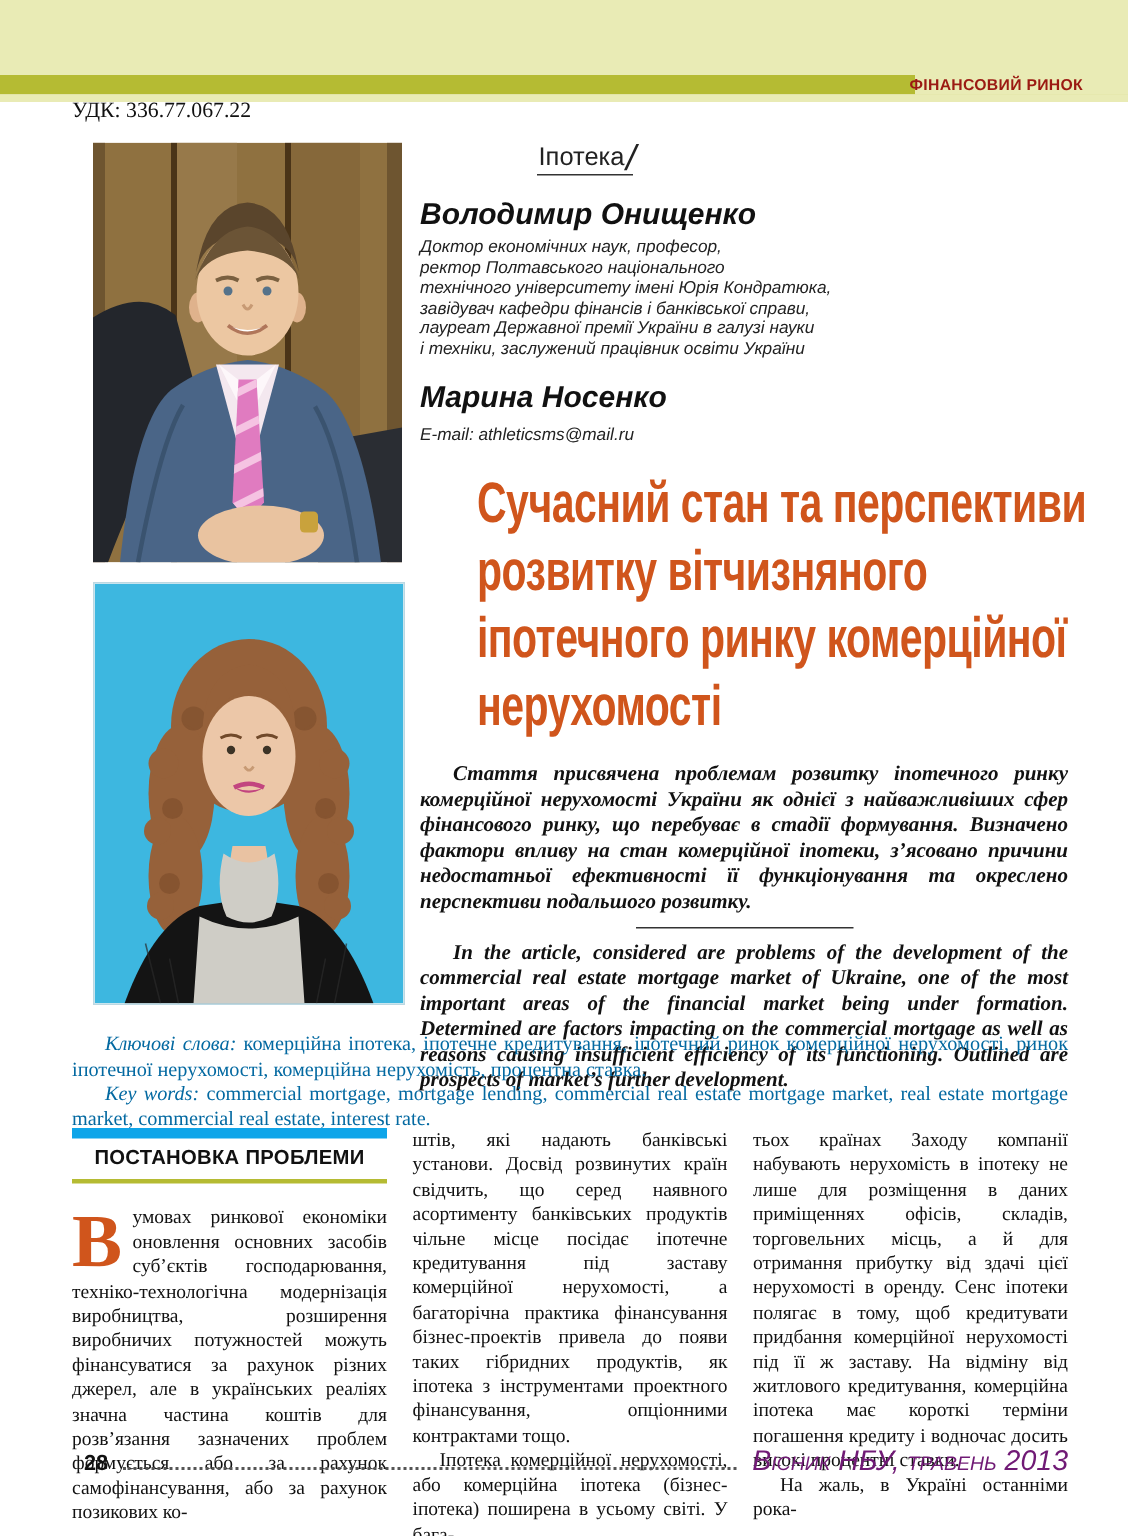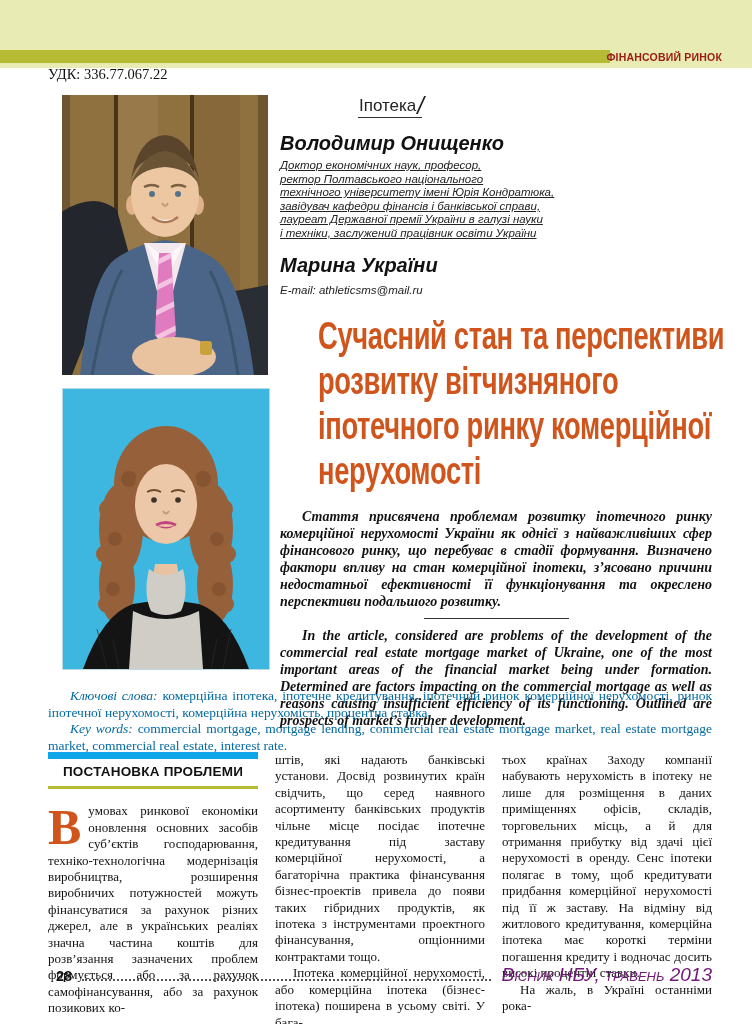--- a/index.html
+++ b/index.html
@@ -27,21 +27,21 @@
   .rightcol{position:absolute;left:280px;top:92px;width:432px;}
   .ipoteka-row{margin-left:78px;height:26px;}
   .ipoteka{font-family:"Liberation Sans",sans-serif;font-size:17px;color:#222;
            border-bottom:1.5px solid #333;padding:0 6px 2px 1px;}
   .slash{font-family:"Liberation Sans",sans-serif;font-style:italic;font-size:24px;color:#222;
          margin-left:-5px;vertical-align:-3px;}
 
   .author-name{font-family:"Liberation Sans",sans-serif;font-weight:bold;font-style:italic;
                font-size:20px;color:#111;margin-top:14px;}
   .bio{font-family:"Liberation Sans",sans-serif;font-style:italic;font-size:11.5px;
-       line-height:13.5px;color:#222;white-space:pre-line;margin-top:4px;text-decoration:underline;}
+       line-height:13.5px;color:#222;white-space:pre-line;margin-top:4px;}
   .email{font-family:"Liberation Sans",sans-serif;font-style:italic;font-size:11.5px;
          color:#222;margin-top:7px;}
 
   .title-block{margin-top:18px;margin-left:38px;}
   .title-line{font-family:"Liberation Sans",sans-serif;font-weight:bold;font-size:38px;
               line-height:45px;color:#d0551c;white-space:nowrap;letter-spacing:-.5px;
               transform:scaleX(.72);transform-origin:left center;}
 
   .abstract{font-weight:bold;font-style:italic;font-size:14px;line-height:17px;
             text-align:justify;text-indent:22px;color:#111;}
@@ -192,21 +192,21 @@
     </div>
 
     <div class="author-name">Володимир Онищенко</div>
     <div class="bio">Доктор економічних наук, професор,
 ректор Полтавського національного
 технічного університету імені Юрія Кондратюка,
 завідувач кафедри фінансів і банківської справи,
 лауреат Державної премії України в галузі науки
 і техніки, заслужений працівник освіти України</div>
 
-    <div class="author-name">Марина України</div>
+    <div class="author-name">Марина Носенко</div>
     <div class="email">E-mail: athleticsms@mail.ru</div>
 
     <div class="title-block">
       <div class="title-line">Сучасний стан та перспективи</div>
       <div class="title-line">розвитку вітчизняного</div>
       <div class="title-line">іпотечного ринку комерційної</div>
       <div class="title-line">нерухомості</div>
     </div>
 
     <div class="abstract abstract-uk">Стаття присвячена проблемам розвитку іпотечного ринку комерційної нерухомості України як однієї з найважливіших сфер фінансового ринку, що перебуває в стадії формування. Визначено фактори впливу на стан комерційної іпотеки, з’ясовано причини недостатньої ефективності її функціонування та окреслено перспективи подальшого розвитку.</div>

